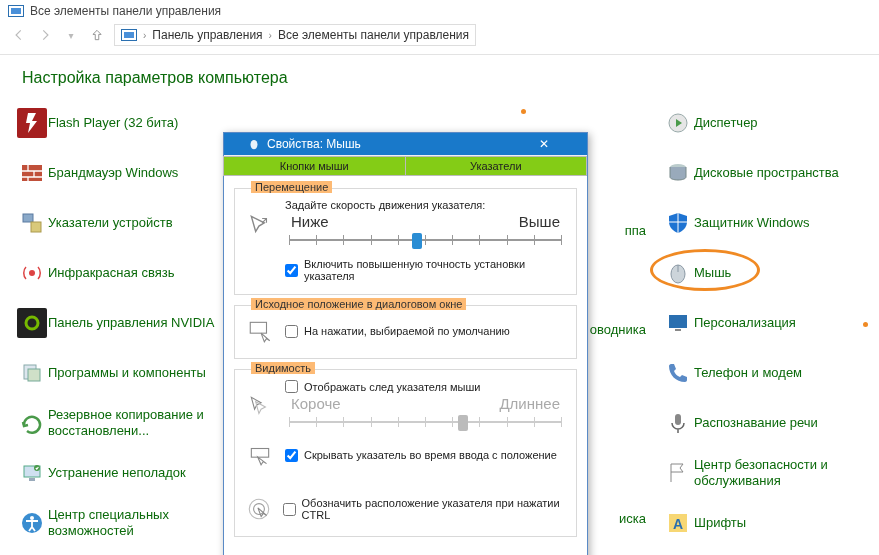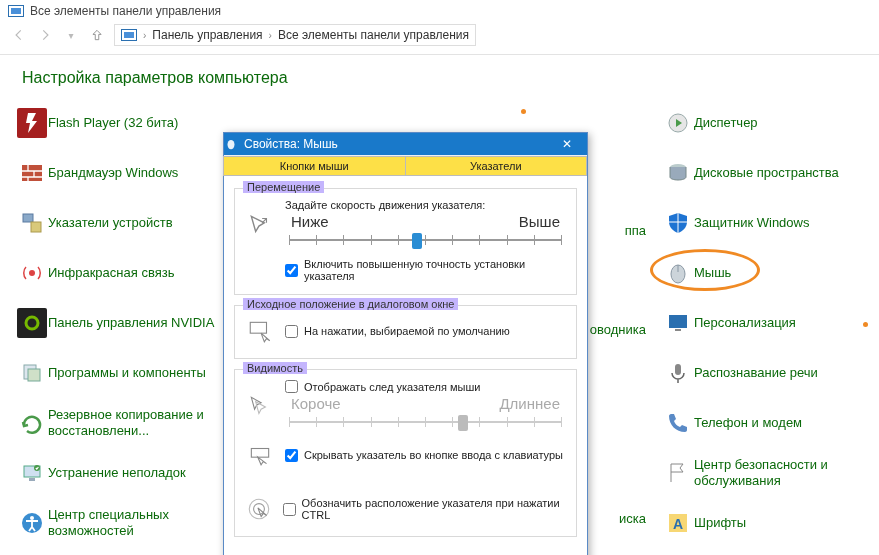--- a/index.html
+++ b/index.html
@@ -33,31 +33,31 @@
 
   
   .ic { width:30px; height:30px; display:flex; align-items:center; justify-content:center; border-radius:2px; }
   .ic svg { width:24px; height:24px; }
 
   
   .highlight-ellipse { position:absolute; border:3px solid #f08a24; border-radius:50%; pointer-events:none; }
 
   
   .dialog-overlay { position:absolute; left:223px; top:132px; width:365px; background:#f0f0f0; border:1px solid #5a8ac6; box-shadow: 2px 2px 8px rgba(0,0,0,0.3); z-index:5; }
-  .dialog-titlebar { background:#1979ca; color:#fff; display:flex; align-items:center; padding:4px 0; font-size:12px; }
+  .dialog-titlebar { background:#1979ca; color:#fff; display:flex; align-items:center; padding:4px 23px; font-size:12px; }
   .dialog-titlebar .ttl-icon { width:14px; height:14px; margin-right:6px; display:flex; align-items:center; justify-content:center; }
   .dialog-titlebar .close { margin-left:auto; width:40px; text-align:center; cursor:pointer; }
   .dialog-tabs { display:flex; flex-wrap:wrap; padding-top: 2px; background:#f0f0f0; font-size:11px; }
   .dialog-tabs .tabrow { display:flex; width:100%; }
-  .dialog-tabs .tab { flex:1; text-align:center; padding:3px 4px; border:1px solid #bbb; background:#fde047; cursor:pointer; margin:-1px 0 0 -1px; white-space:nowrap; overflow:hidden; }
+  .dialog-tabs .tab { flex:1; text-align:center; padding:3px 4px; border:1px solid #bbb; background:#84cc16; cursor:pointer; margin:-1px 0 0 -1px; white-space:nowrap; overflow:hidden; }
   .dialog-tabs .tab.active { background:#fff; border-bottom-color:#fff; position:relative; z-index:1; }
 
   .dialog-body { background:#fff; padding: 6px 10px 10px; border-top:none; }
   .group { border:1px solid #d9d9d9; margin:6px 0 10px; padding:10px 10px 12px; position:relative; font-size:11px; }
-  .group .legend { position:absolute; top:-8px; left:8px; background:#c4b5fd; padding:0 4px; color:#333; }
+  .group .legend { position:absolute; top:-8px; left:16px; background:#fdba74; padding:0 4px; color:#333; }
   .row { display:flex; align-items:center; gap:10px; }
   .smallicon { width:30px; height:30px; display:flex; align-items:center; justify-content:center; color:#555; }
   .smallicon svg { width:26px; height:26px; }
   .speed-block { flex:1; }
   .speed-labels { display:flex; justify-content:space-between; font-size:15px; color:#333; padding:2px 6px 0; }
   .slider { position:relative; height:20px; margin:0 4px; }
   .slider .track { position:absolute; left:0; right:0; top:9px; height:2px; background:#999; }
   .slider .ticks { position:absolute; left:0; right:0; top:5px; height:10px; display:flex; justify-content:space-between; }
   .slider .ticks span { width:1px; height:10px; background:#999; }
   .slider .thumb { position:absolute; top:3px; width:10px; height:16px; background:#2a8dd4; border-radius:2px; }
@@ -291,36 +291,36 @@
               <rect x="9" y="18" width="6" height="2" fill="#888"></rect>
             </svg>
           </span>
         </span>
       <span class="label">Персонализация</span>
     </div>
     <div class="cp-item">
       <span class="icon-box">
           <span class="ic">
             <svg viewBox="0 0 24 24">
+              <path d="M5 3c-1 0-2 1-2 2 0 9 7 16 16 16 1 0 2-1 2-2v-3l-5-2-2 2c-3-1-5-3-6-6l2-2-2-5z" fill="#5a8ac6"></path>
+            </svg>
+          </span>
+        </span>
+      <span class="label">Телефон и модем</span>
+    </div>
+    <div class="cp-item">
+      <span class="icon-box">
+          <span class="ic">
+            <svg viewBox="0 0 24 24">
               <rect x="9" y="3" width="6" height="11" rx="3" fill="#888"></rect>
               <path d="M6 12a6 6 0 0 0 12 0M12 18v4" stroke="#666" stroke-width="1.5" fill="none"></path>
             </svg>
           </span>
         </span>
       <span class="label">Распознавание речи</span>
-    </div>
-    <div class="cp-item">
-      <span class="icon-box">
-          <span class="ic">
-            <svg viewBox="0 0 24 24">
-              <path d="M5 3c-1 0-2 1-2 2 0 9 7 16 16 16 1 0 2-1 2-2v-3l-5-2-2 2c-3-1-5-3-6-6l2-2-2-5z" fill="#5a8ac6"></path>
-            </svg>
-          </span>
-        </span>
-      <span class="label">Телефон и модем</span>
     </div>
     <div class="cp-item">
       <span class="icon-box">
           <span class="ic">
             <svg viewBox="0 0 24 24">
               <path d="M5 3v18M5 3h12l-3 4 3 4H5" fill="#fff" stroke="#888"></path>
             </svg>
           </span>
         </span>
       <span class="label">Центр безопасности и обслуживания</span>
@@ -455,21 +455,21 @@
       </div>
       <div class="row" style="margin-top:8px;">
         <span class="smallicon">
             <svg viewBox="0 0 24 24">
               <rect x="4" y="6" width="16" height="8" fill="none" stroke="#888"></rect>
               <path d="M10 14l3 7 2-3 3 2z" fill="none" stroke="#888"></path>
             </svg>
           </span>
         <label class="chk">
           <input type="checkbox" checked="" style="">
-          <span>Скрывать указатель во кнопке ввода с клавиатуры</span>
+          <span>Скрывать указатель во время ввода с положение</span>
         </label>
       </div>
       <div class="row" style="margin-top:24px;">
         <span class="smallicon">
             <svg viewBox="0 0 24 24">
               <circle cx="12" cy="12" r="9" fill="none" stroke="#bbb"></circle>
               <circle cx="12" cy="12" r="5" fill="none" stroke="#999"></circle>
               <path d="M11 11l3 8 2-3 3 2z" fill="none" stroke="#888"></path>
             </svg>
           </span>

